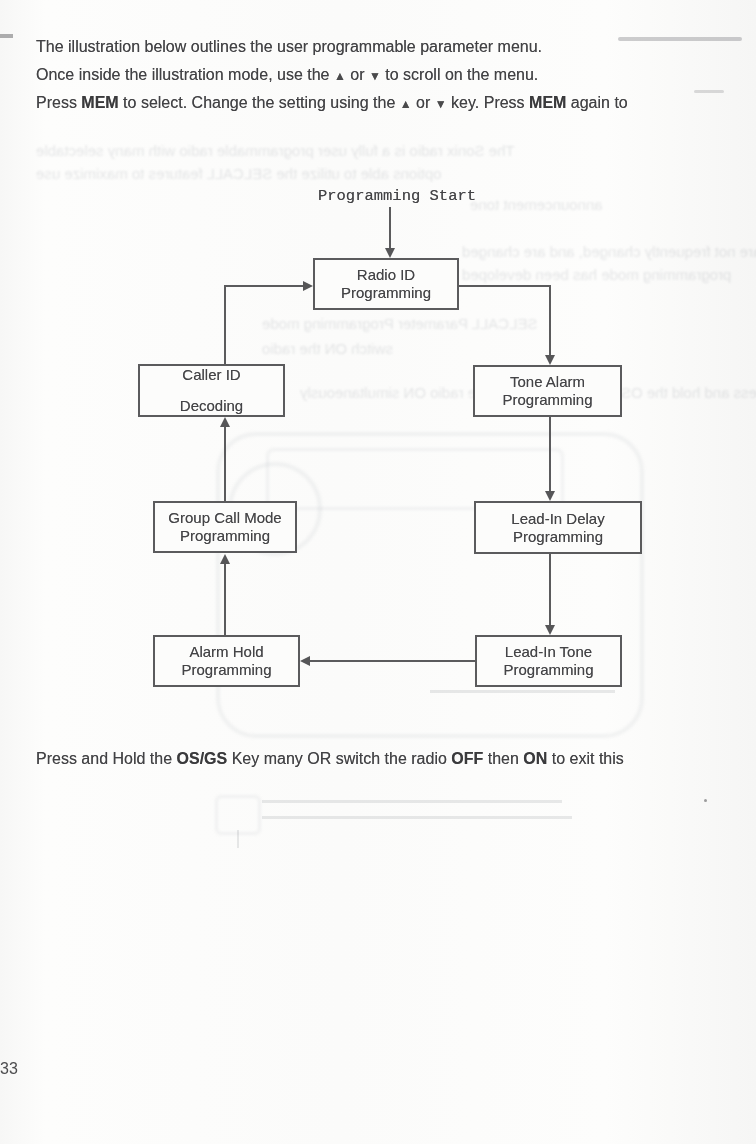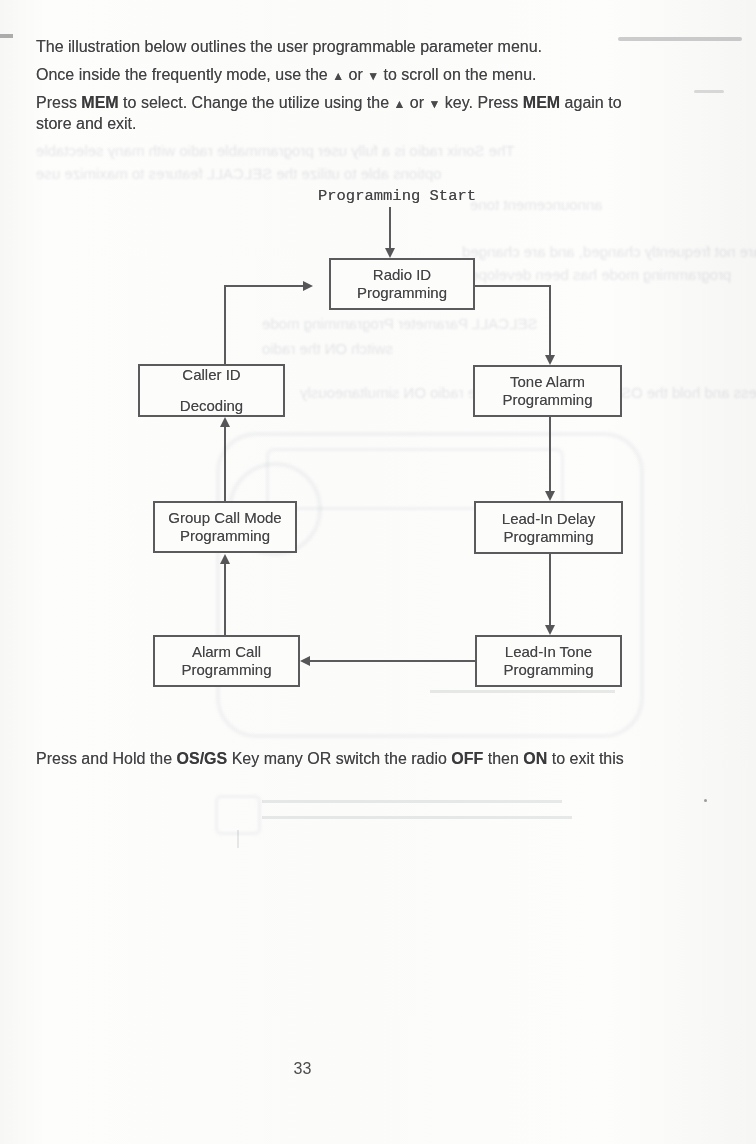--- a/index.html
+++ b/index.html
@@ -24,21 +24,21 @@
   .vline{width:2px;}
   .hline{height:2px;}
   .arr{position:absolute;width:0;height:0;}
   .arr-down{border-left:5px solid transparent;border-right:5px solid transparent;border-top:10px solid #565658;}
   .arr-up{border-left:5px solid transparent;border-right:5px solid transparent;border-bottom:10px solid #565658;}
   .arr-left{border-top:5px solid transparent;border-bottom:5px solid transparent;border-right:10px solid #565658;}
   .arr-right{border-top:5px solid transparent;border-bottom:5px solid transparent;border-left:10px solid #565658;}
   
   .footer{position:absolute;left:36px;top:748px;width:700px;font-size:16px;line-height:21px;
           text-shadow:0 0 .4px rgba(60,60,60,.65);}
-  .pagenum{position:absolute;left:0;top:1060px;width:605px;text-align:center;
+  .pagenum{position:absolute;left:0;top:1060px;width:605px;
            font-size:16px;color:#4c4c4e;}
   
   .ghost{position:absolute;white-space:nowrap;transform:scaleX(-1);
          color:rgba(108,114,124,.17);font-size:15px;filter:blur(.8px);}
   .gshape{position:absolute;border-style:solid;border-color:rgba(150,154,160,.11);filter:blur(1.5px);}
   .gbar{position:absolute;background:rgba(120,124,130,.16);filter:blur(.7px);}
   .smudge{position:absolute;background:rgba(92,94,98,.30);border-radius:2px;filter:blur(.6px);}
   .edge-mark{position:absolute;background:rgba(80,80,82,.45);}
   .dot{position:absolute;width:3px;height:3px;border-radius:50%;background:rgba(80,80,82,.55);}
 </style>
@@ -65,25 +65,24 @@
   <div class="gbar" style="left:262px;top:816px;width:310px;height:3px;"></div>
   <div class="gbar" style="left:237px;top:830px;width:2px;height:18px;"></div>
 
   <div class="smudge" style="left:618px;top:37px;width:124px;height:4px;"></div>
   <div class="smudge" style="left:694px;top:90px;width:30px;height:3px;opacity:.7;"></div>
   <div class="edge-mark" style="left:0;top:34px;width:13px;height:4px;"></div>
   <div class="dot" style="left:704px;top:799px;"></div>
 
   <div class="para" style="top:36px;">The illustration below outlines the user programmable parameter menu.</div>
 
-  <div class="para" style="top:64px;"><span>Once inside the frequently mode, use the </span><span class="tri">▲</span><span> or </span><span class="tri">▼</span><span> to scroll on the menu.</span></div>
+  <div class="para" style="top:64px;"><span>Once inside the illustration mode, use the </span><span class="tri">▲</span><span> or </span><span class="tri">▼</span><span> to scroll on the menu.</span></div>
 
-  <div class="para" style="top:92px;"><span>Press </span><b>MEM</b><span> to select. Change the utilize using the </span><span class="tri">▲</span><span> or </span><span class="tri">▼</span><span> key. Press </span><b>MEM</b><span> again to</span></div>
+  <div class="para" style="top:92px;"><span>Press </span><b>MEM</b><span> to select. Change the setting using the </span><span class="tri">▲</span><span> or </span><span class="tri">▼</span><span> key. Press </span><b>MEM</b><span> again to</span></div>
 
-  <div class="para" style="top:113px;">store and exit.</div>
 
   <div class="startlbl" style="left:312px;top:187px;width:170px;font-family:Liberation Mono, monospace;">Programming Start</div>
 
   <div class="vline" style="left:389px;top:207px;height:41px;"></div>
   <div class="arr arr-down" style="left:385px;top:248px;"></div>
 
   <div class="hline" style="left:459px;top:285px;width:92px;"></div>
   <div class="vline" style="left:549px;top:285px;height:70px;"></div>
   <div class="arr arr-down" style="left:545px;top:355px;"></div>
 
@@ -99,47 +98,47 @@
   <div class="vline" style="left:224px;top:564px;height:71px;"></div>
   <div class="arr arr-up" style="left:220px;top:554px;"></div>
 
   <div class="vline" style="left:224px;top:427px;height:74px;"></div>
   <div class="arr arr-up" style="left:220px;top:417px;"></div>
 
   <div class="vline" style="left:224px;top:285px;height:79px;"></div>
   <div class="hline" style="left:226px;top:285px;width:77px;"></div>
   <div class="arr arr-right" style="left:303px;top:281px;"></div>
 
-  <div class="fbox" style="left:329px;top:258px;width:146px;height:52px;">
+  <div class="fbox" style="left:313px;top:258px;width:146px;height:52px;">
     <span>Radio ID</span>
     <span>Programming</span>
   </div>
 
   <div class="fbox" style="left:138px;top:364px;width:147px;height:53px;justify-content:space-between;">
     <span>Caller ID</span>
     <span>Decoding</span>
   </div>
 
   <div class="fbox" style="left:473px;top:365px;width:149px;height:52px;">
     <span>Tone Alarm</span>
     <span>Programming</span>
   </div>
 
   <div class="fbox" style="left:153px;top:501px;width:144px;height:52px;">
     <span>Group Call Mode</span>
     <span>Programming</span>
   </div>
 
-  <div class="fbox" style="left:474px;top:501px;width:149px;height:53px;align-items:center;">
+  <div class="fbox" style="left:474px;top:501px;width:168px;height:53px;align-items:center;">
     <span>Lead-In Delay</span>
     <span>Programming</span>
   </div>
 
   <div class="fbox" style="left:153px;top:635px;width:147px;height:52px;">
-    <span>Alarm Call</span>
+    <span>Alarm Hold</span>
     <span>Programming</span>
   </div>
 
   <div class="fbox" style="left:475px;top:635px;width:147px;height:52px;">
     <span>Lead-In Tone</span>
     <span>Programming</span>
   </div>
 
   <div class="footer"><span>Press and Hold the </span><b>OS/GS</b><span> Key many OR switch the radio </span><b>OFF</b><span> then </span><b>ON</b><span> to exit this</span></div>
 

